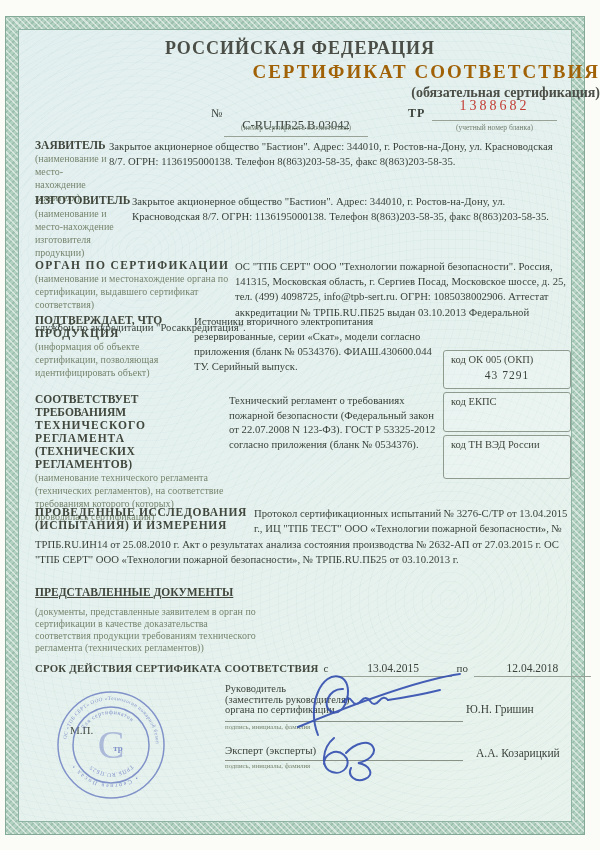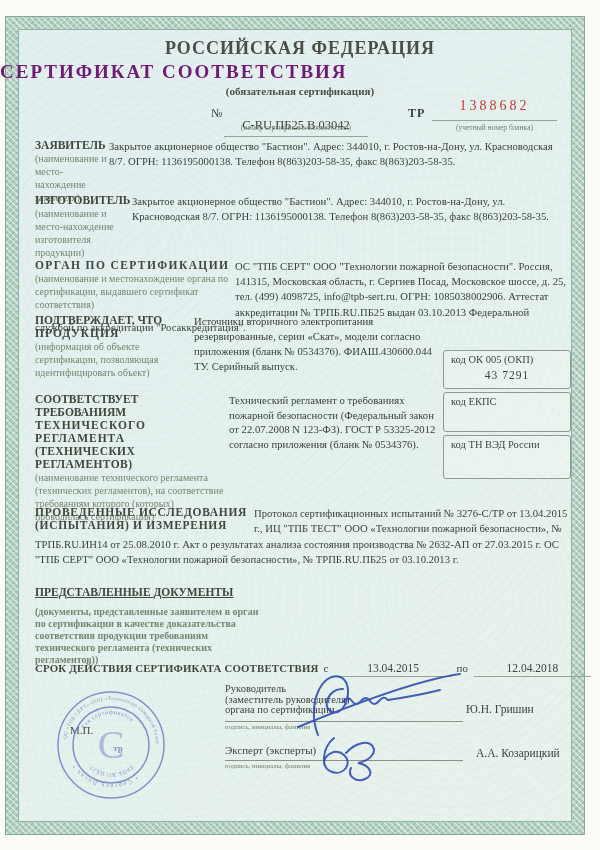--- a/index.html
+++ b/index.html
@@ -31,24 +31,24 @@
       repeating-radial-gradient(circle at 22% 28%, rgba(120,170,190,.05) 0 1px, transparent 1px 7px),
       repeating-radial-gradient(circle at 78% 72%, rgba(110,170,140,.05) 0 1px, transparent 1px 9px),
       linear-gradient(135deg, rgba(195,225,238,.25), rgba(214,238,224,.22));
   }
 
   .content { position:absolute; inset:0; }
 
   
   .t-country { position:absolute; top:38px; left:0; right:0; text-align:center;
     font-size:18px; font-weight:bold; letter-spacing:1px; color:#4b4e46; }
-  .t-main { position:absolute; top:61px; left:0; right:0; text-align:left;
-    font-size:19px; font-weight:bold; letter-spacing:2px; color:#701a75; }
-  .t-sub { position:absolute; top:85px; left:0; right:0; text-align:center;
-    font-size:11px; font-weight:bold; color:#4b4e46; }
+  .t-main { position:absolute; top:61px; left:0; right:0; text-align:right;
+    font-size:19px; font-weight:bold; letter-spacing:2px; color:#a16207; }
+  .t-sub { position:absolute; top:85px; left:0; right:0; text-align:right;
+    font-size:14px; font-weight:bold; color:#4b4e46; }
 
   .num-sign { position:absolute; left:211px; top:106px; font-size:12px; }
   .num-value { position:absolute; left:224px; top:118px; width:144px; text-align:center;
     font-size:12.5px; border-bottom:1px solid #99a296; padding-bottom:3px; }
   .num-caption { position:absolute; left:224px; top:123px; width:144px; text-align:center;
     font-size:7.5px; color:#6f7e6f; }
   .tr-label { position:absolute; left:408px; top:106px; font-size:12px; font-weight:bold; letter-spacing:1px; }
   .tr-value { position:absolute; left:432px; top:98px; width:125px; height:23px; text-align:center;
     font-size:14px; letter-spacing:3px; color:#c23b32; border-bottom:1px solid #99a296; }
   .tr-caption { position:absolute; left:432px; top:123px; width:125px; text-align:center;
@@ -80,21 +80,21 @@
     background:rgba(255,255,255,.18); }
   .codebox .val { display:block; text-align:center; font-size:11.5px; letter-spacing:1px;
     margin-top:4px; color:#39413a; }
   .box-okp  { top:350px; height:39px; }
   .box-ekps { top:392px; height:40px; }
   .box-tnved{ top:435px; height:44px; }
 
   
   .sec-docs { left:35px; top:585px; width:280px; }
   .sec-docs .h1 { text-decoration:underline; }
-  .sec-docs .fineprint { display:block; width:228px; margin-top:6px;font-weight:bold; }
+  .sec-docs .fineprint { display:block; width:228px; margin-top:6px; }
 
   .validity { position:absolute; left:35px; top:658px; width:540px; white-space:nowrap; }
   .validity .h1 { font-size:10.8px; letter-spacing:.2px; }
   .validity .word { font-size:11px; margin-left:5px; }
   .validity .date { display:inline-block; width:117px; text-align:center; font-size:11.5px;
     border-bottom:1px solid #99a296; padding-bottom:2px; margin-left:6px; }
 
   
   .mp { position:absolute; left:70px; top:724px; font-size:11px; color:#444a42; }
   .role-block { position:absolute; left:225px; top:684px; width:238px;

